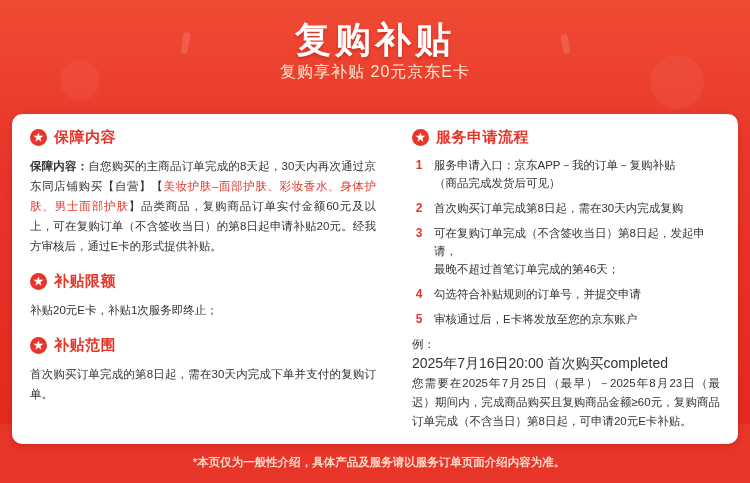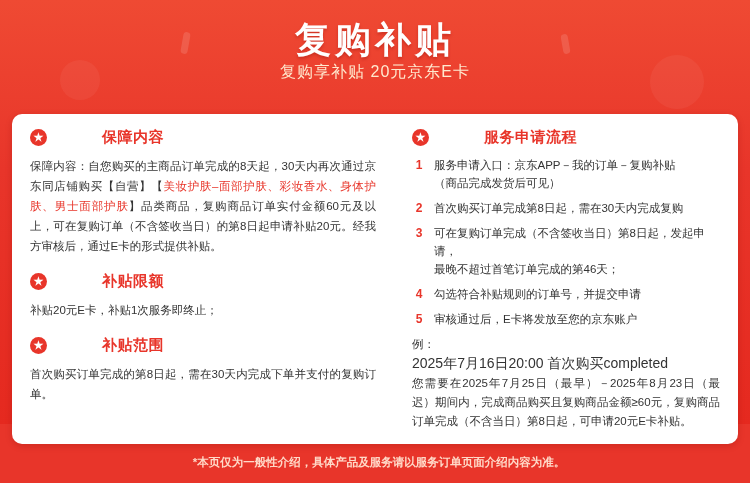--- a/index.html
+++ b/index.html
@@ -82,30 +82,29 @@
     text-align: center;
     margin-right: 7px;
     flex: 0 0 auto;
     font-weight: bold;
   }
   .sect-title {
     font-size: 15px;
     font-weight: bold;
     color: #e8352a;
     letter-spacing: 0.5px;
-    margin-left: 48px;
   }
 
   .para {
     font-size: 11.5px;
     line-height: 20px;
     color: #333333;
     text-align: justify;
   }
-  .para b { color: #333; font-weight: normal; margin-top: 16px; }
+  .para b { color: #333; font-weight: bold; margin-top: 16px; }
   .hl { color: #e8352a; }
 
   .small-note {
     font-size: 11.5px;
     line-height: 20px;
     color: #333333;
   }
 
   .steps { list-style: none; }
   .step {

